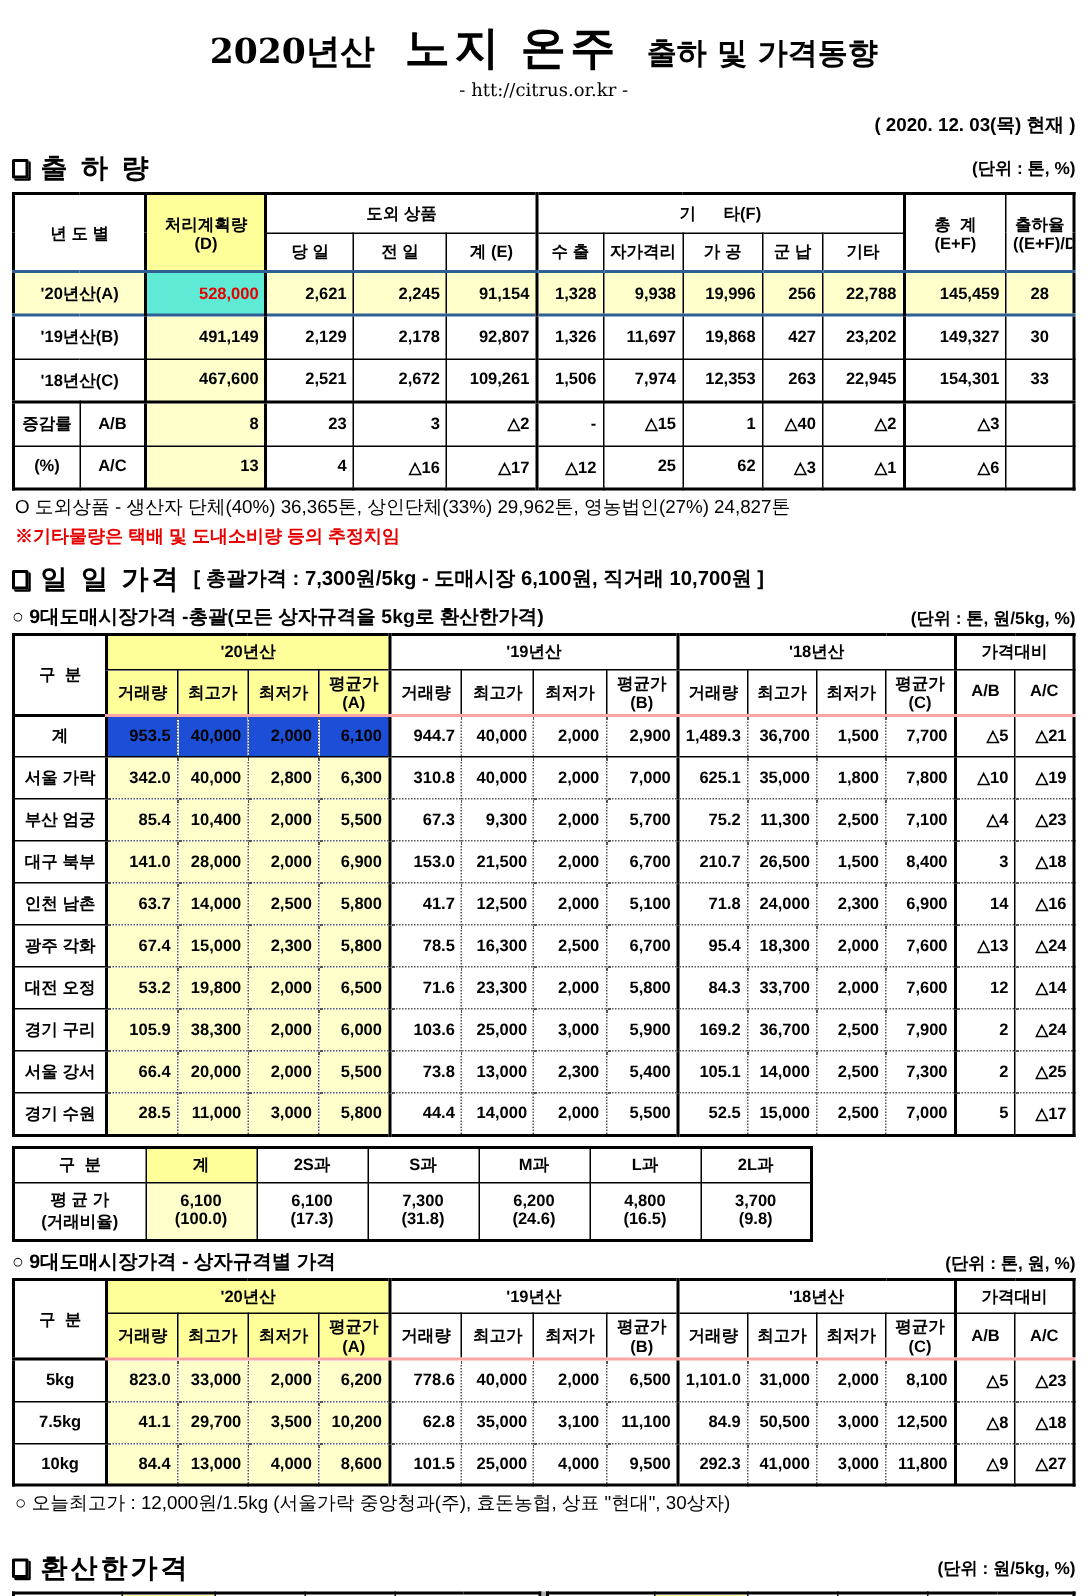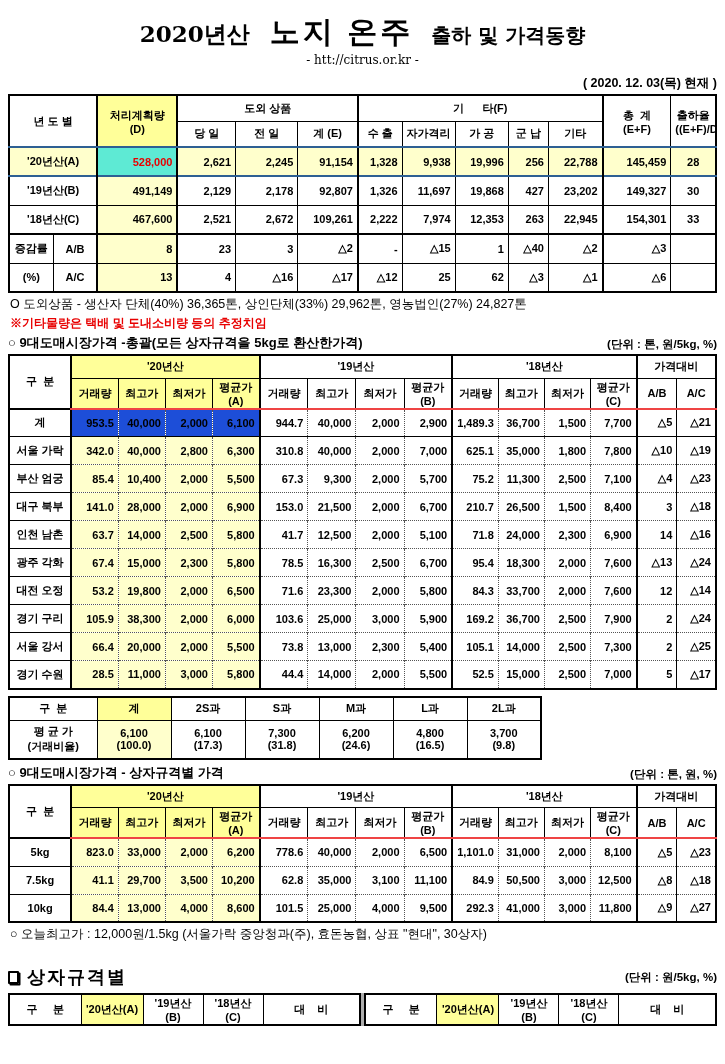--- a/index.html
+++ b/index.html
@@ -51,21 +51,21 @@
   .t1 .row-a td:nth-of-type(1) { background:#5eead4; color:#E80000; }
   .t1 tr.row-d { border-top:2px solid #000; }
   .t1 tr.row-e { border-top:1px dotted #555; }
   .t1 tbody th.sub-l { border-left:1px dotted #555; }
   .t1 tbody th { background:#fff; }
 
   
   .t2 thead th { height:23px; }
   .t2 tbody th { height:28px; border:1px solid #000; background:#fff; }
   .t2 tbody td { height:28px; border-left:1px dotted #555; }
-  .t2 thead tr.sub th { border-left:1px dotted #555; border-bottom:2px solid #ef4444; }
+  .t2 thead tr.sub th { border-left:1px dotted #555; border-bottom:2px solid #fca5a5; }
   .t2 thead th.gs, .t2 thead tr.sub th.gs { border-left:2px solid #000; }
   .t2 tbody td:nth-of-type(1), .t2 tbody td:nth-of-type(5),
   .t2 tbody td:nth-of-type(9), .t2 tbody td:nth-of-type(13) { border-left:2px solid #000; }
   .t2 tbody td:nth-of-type(14) { border-left:1px solid #000; }
   .t2 tbody tr { border-top:1px dotted #555; }
   .t2 tbody tr.row-total { border-top:2px solid #000; border-bottom:1.5px solid #000; }
   .t2 tr.row-total td:nth-of-type(-n+4) { background:#1d4ed8; }
   .t2 tr.row-city td:nth-of-type(-n+4) { background:#FFFFCC; }
 
   
@@ -92,20 +92,25 @@
 <body>
 
 <div class="page">
 
   <div class="title-row">
     <span class="t-year">2020년산</span><span class="t-main">노지 온주</span><span class="t-sub">출하 및 가격동향</span>
   </div>
   <div class="t-url">- htt://citrus.or.kr -</div>
   <div class="t-date">( 2020. 12. 03(목) 현재 )</div>
 
+  <div class="sec">
+    <span class="sq"></span>
+    <span class="sec-title">출 하 량</span>
+    <span class="unit">(단위 : 톤, %)</span>
+  </div>
 
   <table class="tbl t1">
     <colgroup>
       <col style="width:44px">
         <col style="width:44px">
         <col style="width:80px">
         <col style="width:58px">
       <col style="width:62px">
         <col style="width:60px">
         <col style="width:44px">
@@ -167,21 +172,21 @@
           <td>23,202</td>
           <td>149,327</td>
           <td>30</td>
         </tr>
       <tr class="row-c">
         <th colspan="2">'18년산(C)</th>
       <td>467,600</td>
           <td>2,521</td>
           <td>2,672</td>
           <td>109,261</td>
-          <td>2,222</td>
+          <td>1,506</td>
           <td>7,974</td>
           <td>12,353</td>
           <td>263</td>
           <td>22,945</td>
           <td>154,301</td>
           <td>33</td>
         </tr>
       <tr class="row-d">
         <th>증감률</th>
         <th class="sub-l">A/B</th>
@@ -211,20 +216,25 @@
           <td>△1</td>
           <td>△6</td>
           <td></td>
         </tr>
     </tbody>
   </table>
 
   <div class="note">O 도외상품 - 생산자 단체(40%)  36,365톤,   상인단체(33%)  29,962톤,   영농법인(27%)  24,827톤</div>
   <div class="note-red">※기타물량은 택배 및 도내소비량 등의 추정치임</div>
 
+  <div class="sec">
+    <span class="sq"></span>
+    <span class="sec-title">일 일 가격</span>
+    <span class="sec-extra">[ 총괄가격 : 7,300원/5kg - 도매시장 6,100원, 직거래 10,700원 ]</span>
+  </div>
   <div class="subline">
     <span class="txt">○ 9대도매시장가격 -총괄(모든 상자규격을 5kg로 환산한가격)</span>
     <span class="unit">(단위 : 톤, 원/5kg, %)</span>
   </div>
 
   <table class="tbl t2">
     <colgroup>
       <col style="width:62px">
         <col style="width:47px">
         <col style="width:47px">
@@ -581,21 +591,21 @@
           <td>△9</td>
           <td>△27</td>
         </tr>
     </tbody>
   </table>
 
   <div class="note">○ 오늘최고가 :  12,000원/1.5kg (서울가락   중앙청과(주),   효돈농협,    상표 "현대",  30상자)</div>
 
   <div class="sec" style="margin-top:22px">
     <span class="sq"></span>
-    <span class="sec-title">상자규격별</span>
+    <span class="sec-title">환산한가격</span>
     <span class="unit">(단위 : 원/5kg, %)</span>
   </div>
 
   <div class="t4wrap">
     <table class="t4 t4l">
       <colgroup>
         <col style="width:72px">
           <col style="width:62px">
           <col style="width:60px">
           <col style="width:60px">

